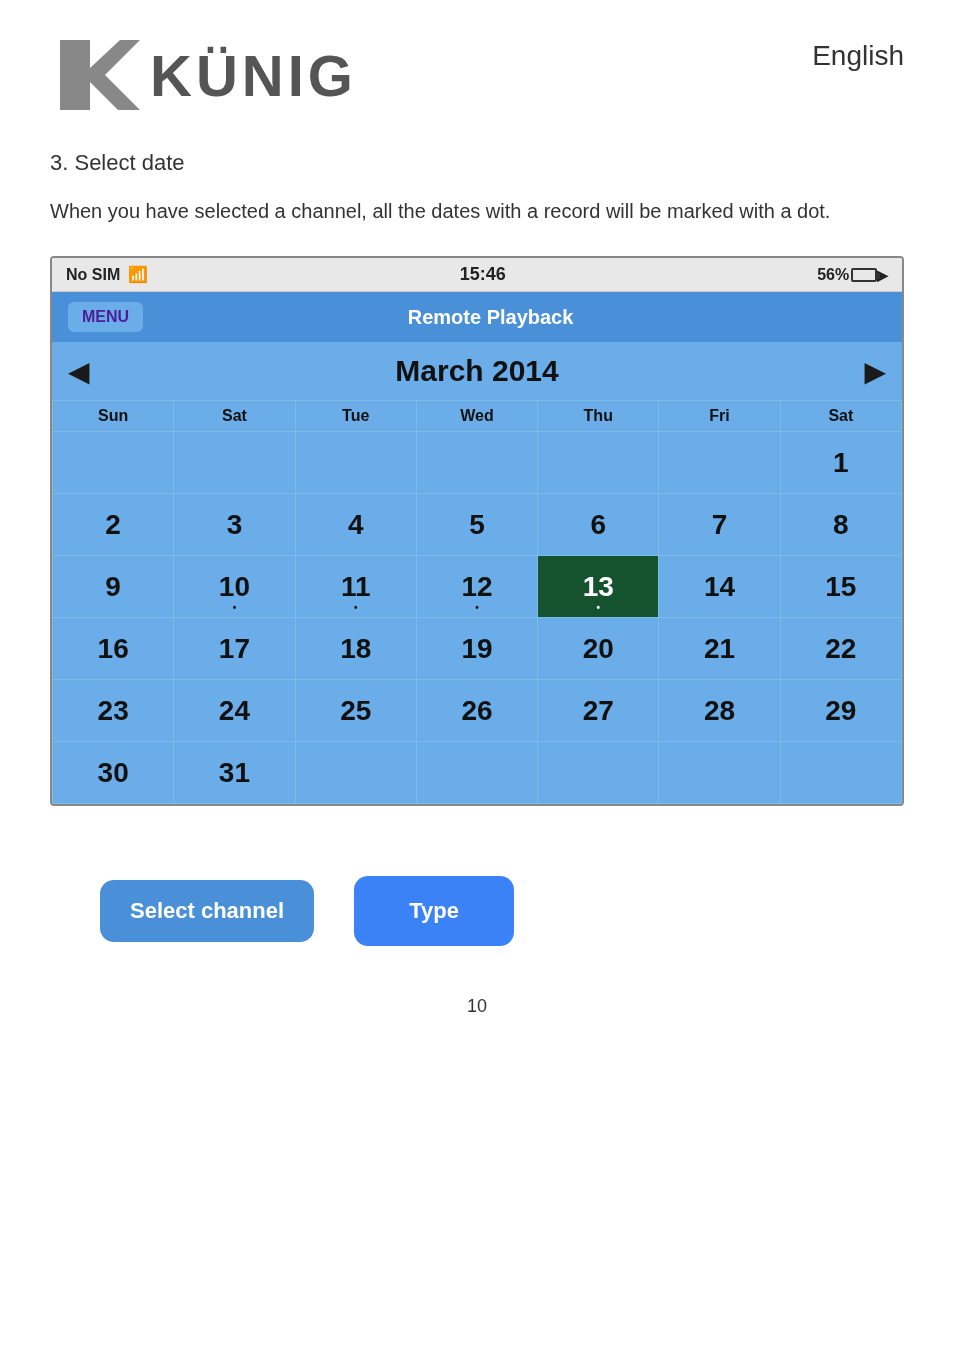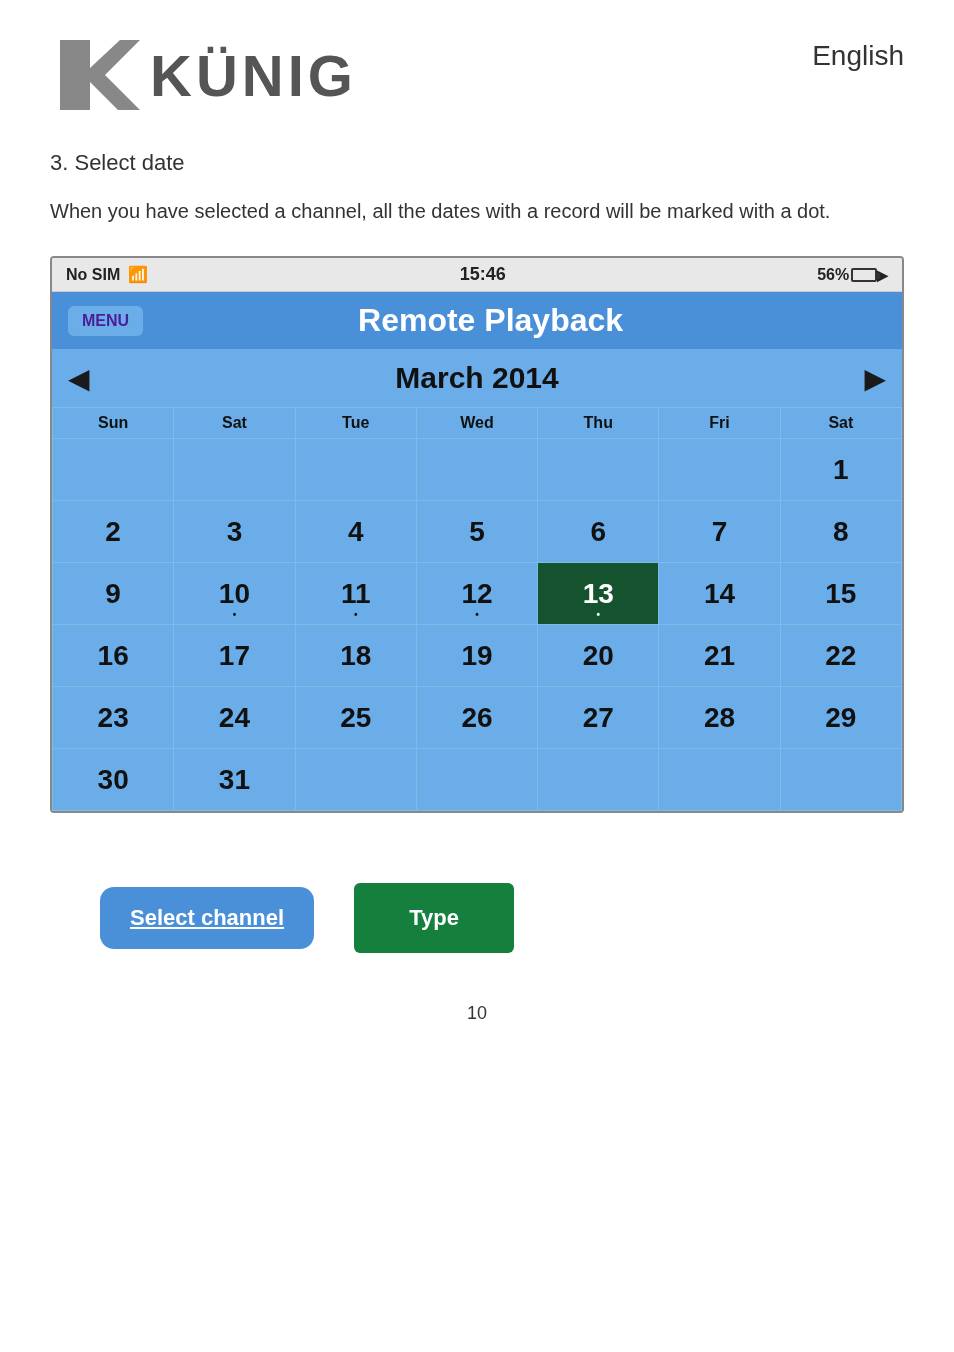--- a/index.html
+++ b/index.html
@@ -152,21 +152,21 @@
       color: #4c1d95;
       font-size: 16px;
       font-weight: bold;
       padding: 6px 14px;
       border-radius: 6px;
       border: none;
     }
 
     .app-title {
       color: #fff;
-      font-size: 32px;
+      font-size: 20px;
       font-weight: bold;
       flex: 1;
       text-align: center;
       padding-right: 60px;
     }
 
     
     .calendar-container {
       background: #6aade8;
       padding: 0;
@@ -265,30 +265,29 @@
     .btn-select-channel {
       background: #4a90d9;
       color: #fff;
       font-size: 22px;
       font-weight: bold;
       padding: 18px 30px;
       border-radius: 14px;
       border: none;
       cursor: pointer;
       min-width: 200px;
-      text-decoration: underline;
     }
 
     .btn-type {
-      background: #15803d;
+      background: #3b82f6;
       color: #fff;
       font-size: 22px;
       font-weight: bold;
       padding: 22px 30px;
-      border-radius: 6px;
+      border-radius: 14px;
       border: none;
       cursor: pointer;
       min-width: 160px;
     }
 
     
     .page-number {
       text-align: center;
       font-size: 18px;
       color: #333;

